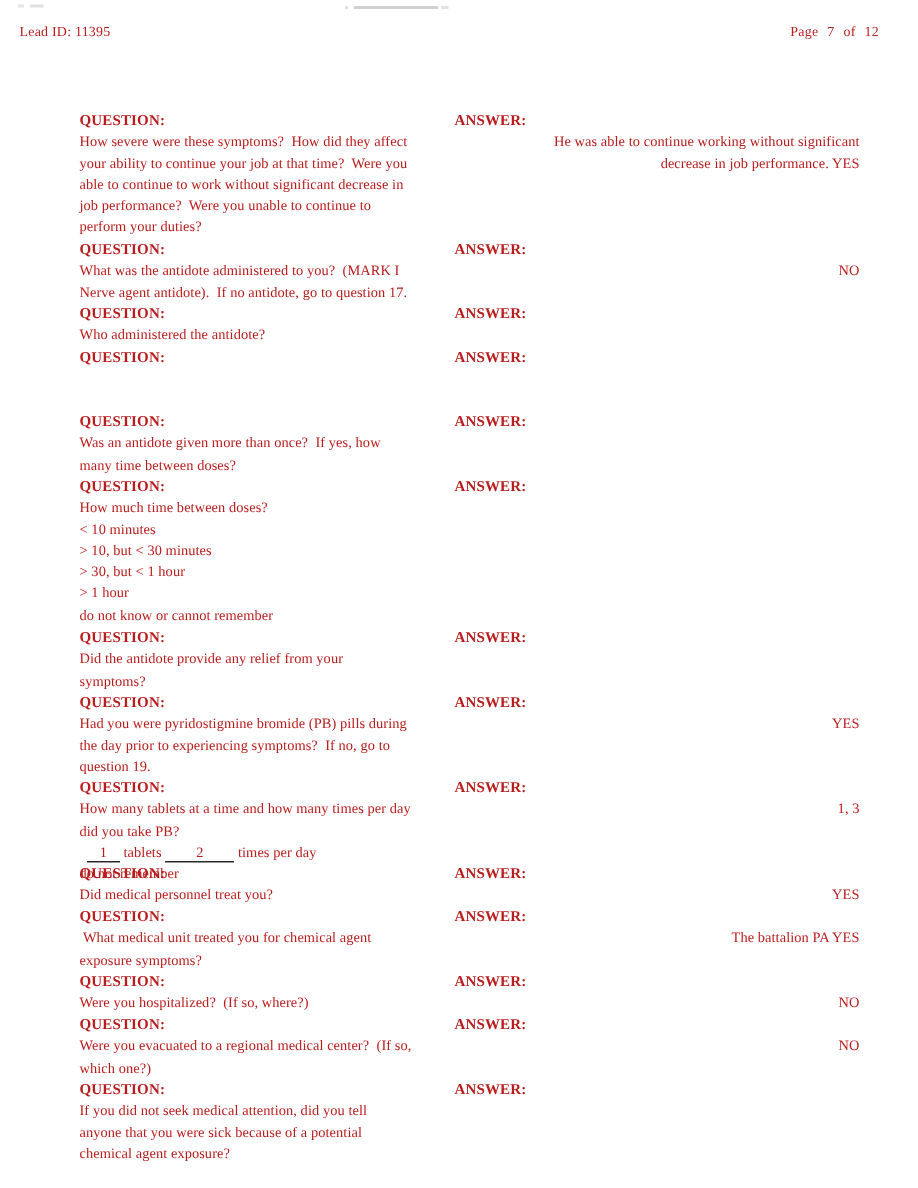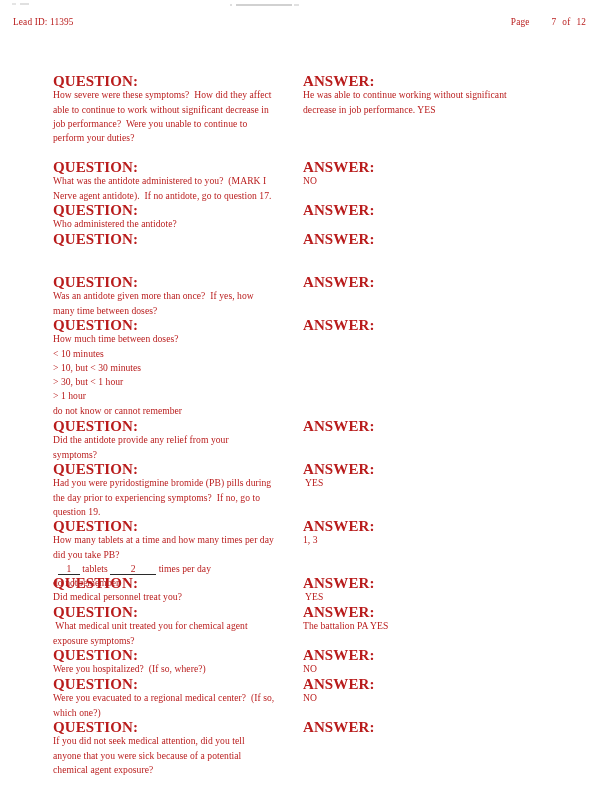--- a/index.html
+++ b/index.html
@@ -59,21 +59,21 @@
     white-space: nowrap;
   }
   .page-number {
     position: absolute;
     right: 26px;
     top: 0;
     font-size: 9.3px;
     letter-spacing: .15px;
     white-space: nowrap;
   }
-  .page-number .pn-word { margin-right: 22px; }
+  .page-number .pn-word { margin-right: 6px; }
   .page-number .pn-cur  { margin-right: 6px; }
   .page-number .pn-of   { margin-right: 6px; }
 
   
   .qa-body {
     position: absolute;
     top: 74px;
     left: 0;
     width: 612px;
   }
@@ -88,31 +88,31 @@
     width: 240px;
   }
   .col-a {
     position: absolute;
     left: 303px;
     top: 0;
     width: 270px;
   }
   .qa-label {
     font-weight: bold;
-    font-size: 15px;
+    font-size: 10px;
     line-height: 14.3px;
     letter-spacing: .1px;
   }
   .qa-text {
     font-size: 9.6px;
     line-height: 14.3px;
     letter-spacing: .05px;
   }
   .qa-text .ln { display: block; white-space: pre; }
-  .ans-text { padding-left: 0px; }
+  .ans-text { padding-left: 0px; text-align: right; }
 
   .blank-line {
     display: inline-block;
     border-bottom: 1px solid #2a2a2a;
     text-align: center;
     line-height: 11px;
   }
   .blank-sm { min-width: 22px; }
   .blank-md { min-width: 46px; }
 </style>
@@ -133,20 +133,21 @@
       <span class="pn-word">Page</span><span class="pn-cur">7</span><span class="pn-of">of</span><span class="pn-total">12</span>
     </div>
   </div>
 
   <div class="qa-body" id="qa-body">
       <div class="qa-row" style="top: 0px; position: absolute;">
         <div class="col-q">
           <div class="qa-label">QUESTION:</div>
           <div class="qa-text">
             <span class="ln">How severe were these symptoms?  How did they affect</span>
+            <span class="ln">your ability to continue your job at that time?  Were you</span>
             <span class="ln">able to continue to work without significant decrease in</span>
             <span class="ln">job performance?  Were you unable to continue to</span>
             <span class="ln">perform your duties?</span>
           </div>
         </div>
         <div class="col-a">
           <div class="qa-label">ANSWER:</div>
           <div class="qa-text ans-text">
             <span class="ln">He was able to continue working without significant</span>
             <span class="ln">decrease in job performance. YES</span>

